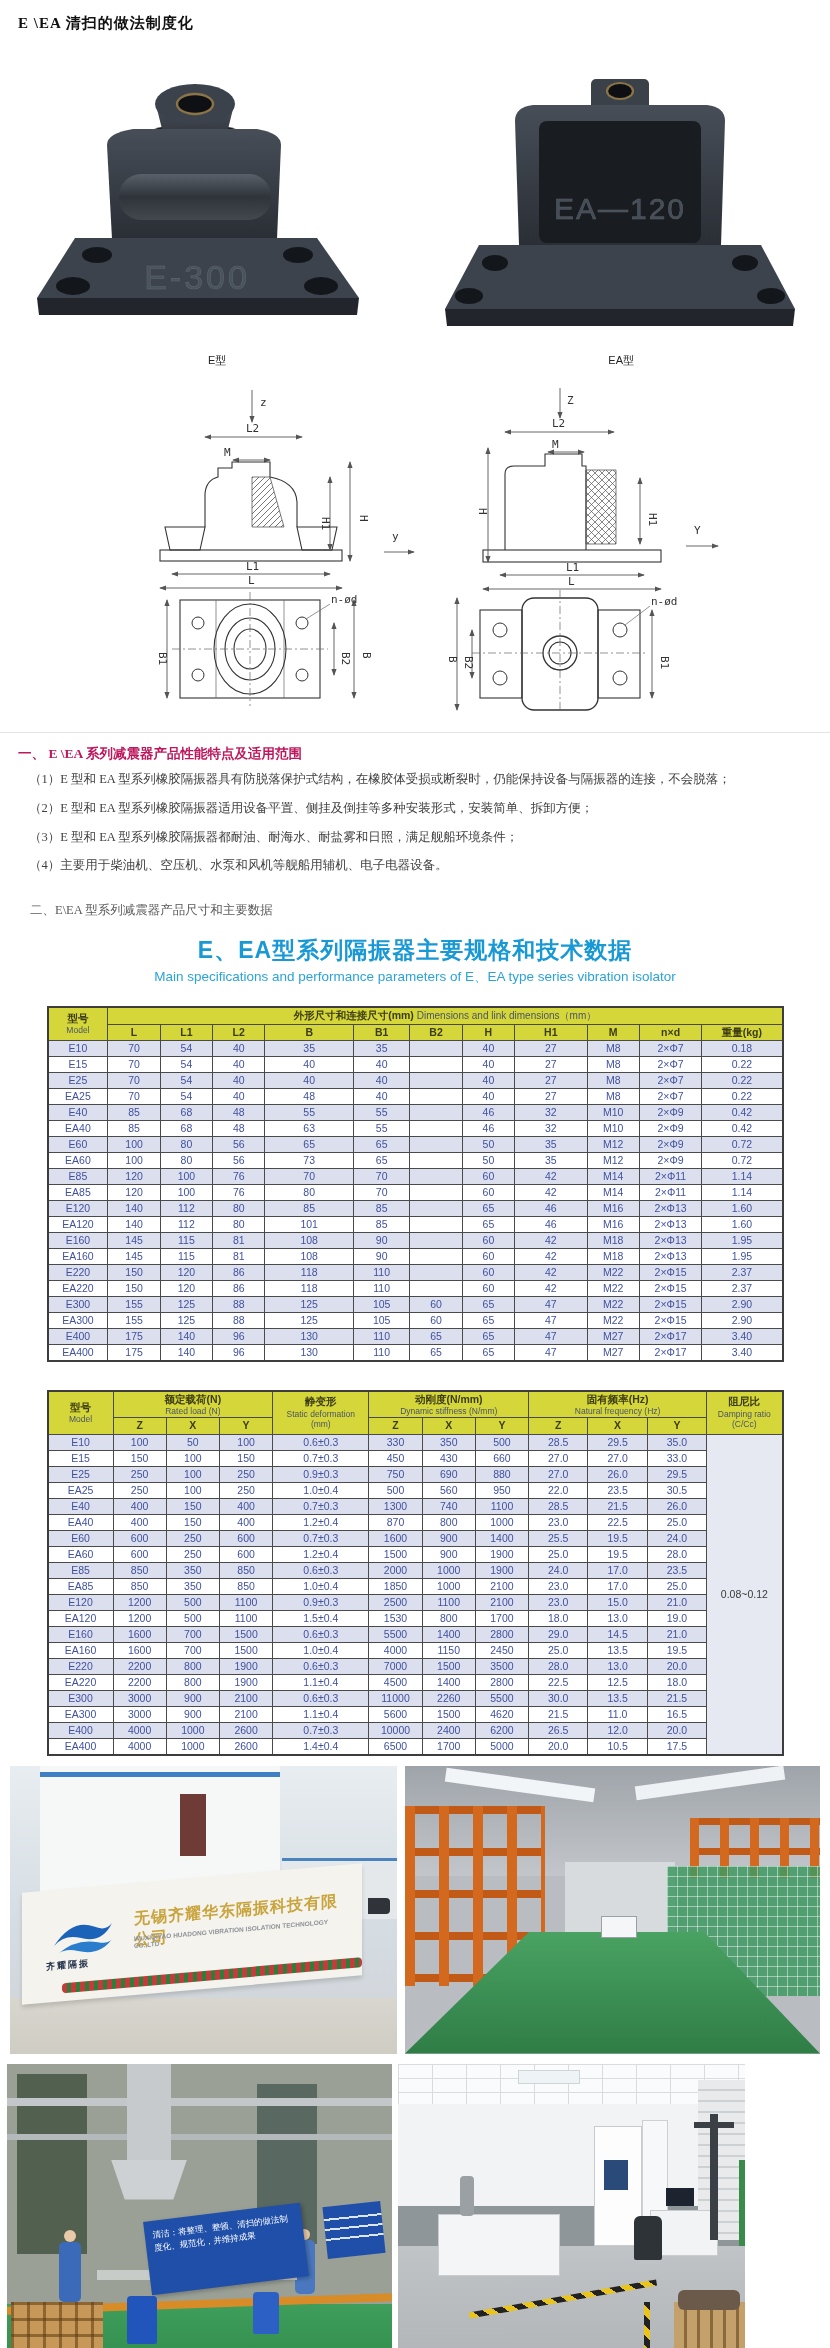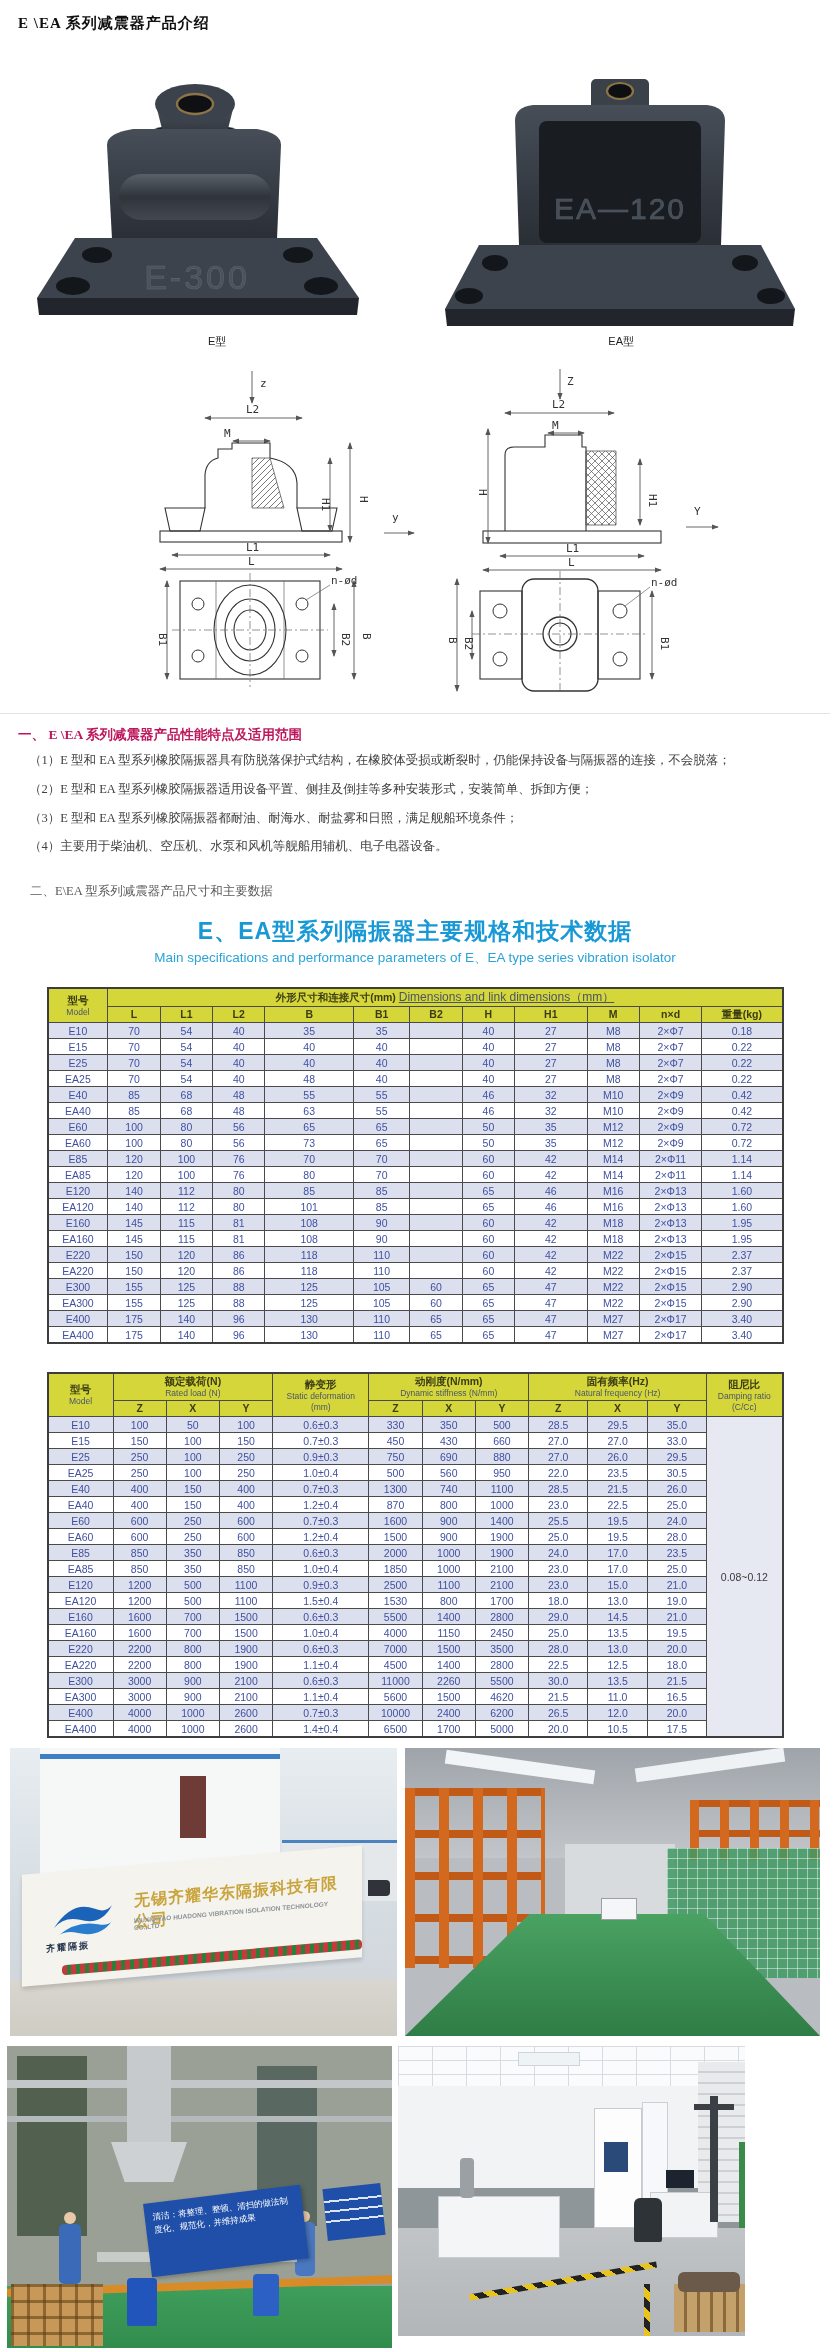--- a/index.html
+++ b/index.html
@@ -2,21 +2,21 @@
 <html><head>
 <meta charset="utf-8">
 <style>
   html,body{margin:0;padding:0;background:#fff;}
   body{width:830px;height:2348px;overflow:hidden;font-family:"Liberation Sans",sans-serif;position:relative;}
 
   .page-title{font:bold 15px "Liberation Serif",serif;color:#111;margin:14px 0 0 18px;letter-spacing:1px;}
 
   
   .product-row{display:flex;justify-content:center;align-items:flex-end;gap:46px;height:296px;margin-top:4px;}
-  .caption-row{display:flex;font-size:11px;color:#222;margin-top:1px;}
+  .caption-row{display:flex;font-size:11px;color:#222;margin-top:20px;}
   .caption-row .cap1{margin-left:208px;}
   .caption-row .cap2{margin-left:382px;}
 
   
   .diagram-wrap{margin-top:14px;}
   .dimtext{font-family:"DejaVu Sans Mono",monospace;font-size:11px;fill:#333;}
   .dimline{stroke:#555;stroke-width:0.9;}
   .bodyline{stroke:#333;stroke-width:1.1;fill:none;}
   .thinline{stroke:#666;stroke-width:0.7;fill:none;}
 
@@ -27,21 +27,21 @@
   .sec2-heading{font:12.5px "Liberation Serif",serif;color:#595959;margin:24px 0 0 30px;}
 
   
   .spec-block{width:740px;margin:16px auto 0;}
   .spec-title{text-align:center;color:#1899d5;font-weight:bold;font-size:23px;letter-spacing:1px;}
   .spec-subtitle{text-align:center;color:#2ba3d8;font-size:13.5px;margin-top:2px;}
   table.spec{width:737px;border-collapse:collapse;margin:20px auto 0;font-size:10.5px;table-layout:fixed;}
   table.spec,table.spec th,table.spec td{border:1px solid #4a4a4a;}
   table.spec{border:2px solid #3d3d3d;}
   table.spec th{background:#d5d63a;color:#3c3c14;padding:1px 2px;font-weight:bold;line-height:1.25;}
-  table.spec th .en{font-weight:normal;font-size:12px;color:#4a5568;text-decoration:underline;}
+  table.spec th .en{font-weight:normal;font-size:10px;color:#4a5568;}
   table.spec th .enblock{display:block;font-weight:normal;font-size:8.5px;color:#4a5568;}
   table.spec td{color:#4050a0;text-align:center;height:15px;padding:0 1px;background:#fff;}
   table.spec tbody tr:nth-child(odd) td{background:#dce0ee;}
   table.spec td.damping-cell{background:#e6e9f2 !important;font-size:10.5px;color:#3a3a3a;}
   .t2gap{height:8px;}
 
   
   .photo-grid{position:relative;margin-top:10px;height:610px;}
   .photo{position:absolute;overflow:hidden;}
   .ph{position:absolute;}
@@ -120,21 +120,21 @@
   .lab-monitor{left:268px;top:124px;width:28px;height:18px;background:#1d2430;}
   .lab-chair{left:236px;top:152px;width:28px;height:44px;background:#2e3338;border-radius:6px 6px 2px 2px;}
   .lab-frame{left:312px;top:50px;width:8px;height:126px;background:#3a4046;}
   .lab-frame-bar{left:296px;top:58px;width:40px;height:6px;background:#3a4046;}
   .lab-pallet{left:276px;top:238px;width:71px;height:48px;background:repeating-linear-gradient(90deg,#c4a16a 0 10px,#8a6a3c 10px 13px);}
   .lab-parts{left:280px;top:226px;width:62px;height:20px;background:#6b5a4a;border-radius:6px;}
 </style>
 </head>
 <body>
 
-<h1 class="page-title">E \EA 系列减震器产品介绍</h1>
+<h1 class="page-title">E \EA 清扫的做法制度化</h1>
 
 <div class="product-row">
   <svg width="362" height="292" viewBox="0 0 362 292">
     <defs>
       <linearGradient id="mg1" x1="0" y1="0" x2="0" y2="1">
         <stop offset="0" stop-color="#474e58"></stop>
           <stop offset="1" stop-color="#2a2e35"></stop>
       </linearGradient>
       <linearGradient id="mg2" x1="0" y1="0" x2="0" y2="1">
         <stop offset="0" stop-color="#596069"></stop>

